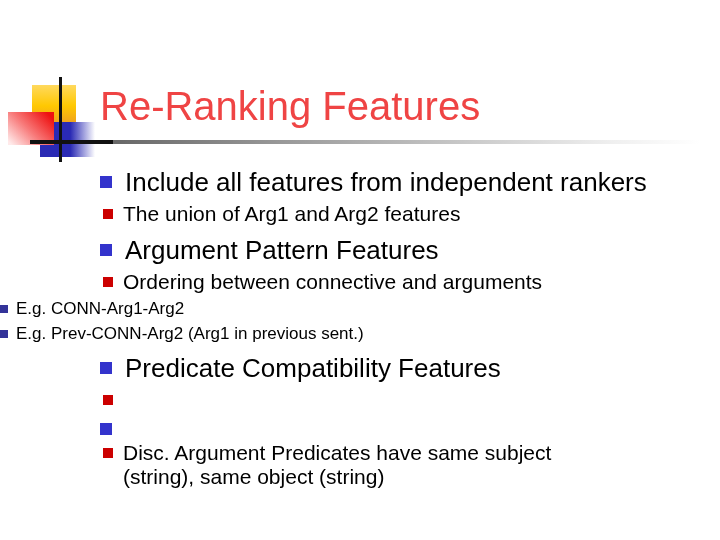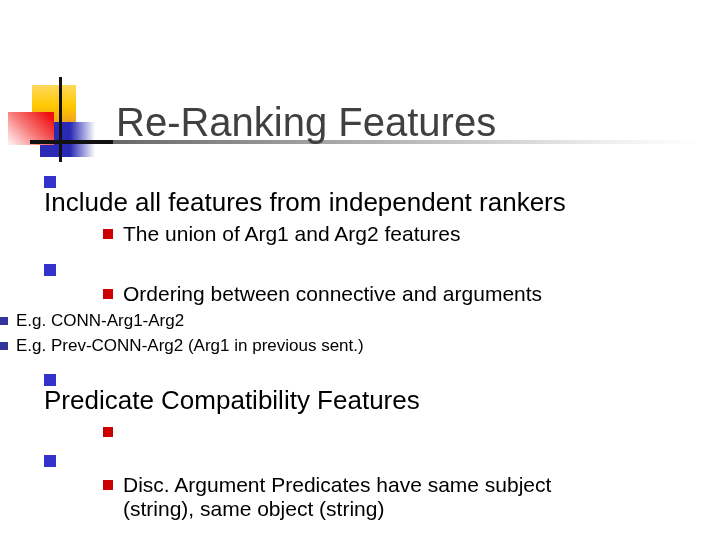--- a/index.html
+++ b/index.html
@@ -44,39 +44,39 @@
     z-index: 4;
   }
   .h-line-black {
     position: absolute; left: 30px; top: 140px; width: 83px; height: 4px;
     background: #111111; z-index: 5;
   }
 
   
   .title {
     position: absolute; left: 100px; top: 84px;
-    margin: 16px;
+    margin: 0;
     font-size: 40px;
     font-weight: normal;
     line-height: 44px;
-    color: #404040;
+    color: #ef4444;
     letter-spacing: 0px;
     white-space: nowrap;
     z-index: 6;
   }
 
   
   .content {
     position: absolute; left: 0; top: 168px; right: 0;
     z-index: 6;
   }
   .row { display: flex; align-items: flex-start; color: #000000; }
   .row .sq { flex: none; }
 
-  .row.l1 { padding-left: 44px; margin-top: 10px; flex-direction: column; }
+  .row.l1 { padding-left: 100px; margin-top: 10px; }
   .row.l1 .txt { font-size: 26px; line-height: 28px; }
   .row.l1 .sq { width: 12px; height: 12px; background: #3333cc; margin: 8px 13px 0 0; }
 
   .row.l2 { padding-left: 103px; margin-top: 6px; }
   .row.l2 .txt { font-size: 21px; line-height: 24px; max-width: 470px; }
   .row.l2 .sq { width: 10px; height: 10px; background: #cc0000; margin: 7px 10px 0 0; }
 
   .row.l3 { margin-top: 5px; }
   .row.l3 .txt { font-size: 17px; line-height: 20px; }
   .row.l3 .sq { width: 8px; height: 8px; background: #333399; margin: 6px 8px 0 0; }
@@ -101,20 +101,21 @@
       <div class="row l1">
         <span class="sq"></span>
         <span class="txt">Include all features from independent rankers</span>
       </div>
       <div class="row l2">
         <span class="sq"></span>
         <span class="txt">The union of Arg1 and Arg2 features</span>
       </div>
       <div class="row l1">
         <span class="sq"></span>
+        <span class="txt">Argument Pattern Features</span>
       </div>
       <div class="row l2">
         <span class="sq"></span>
         <span class="txt">Ordering between connective and arguments</span>
       </div>
       <div class="row l3">
         <span class="sq"></span>
         <span class="txt">E.g. CONN-Arg1-Arg2</span>
       </div>
       <div class="row l3">

